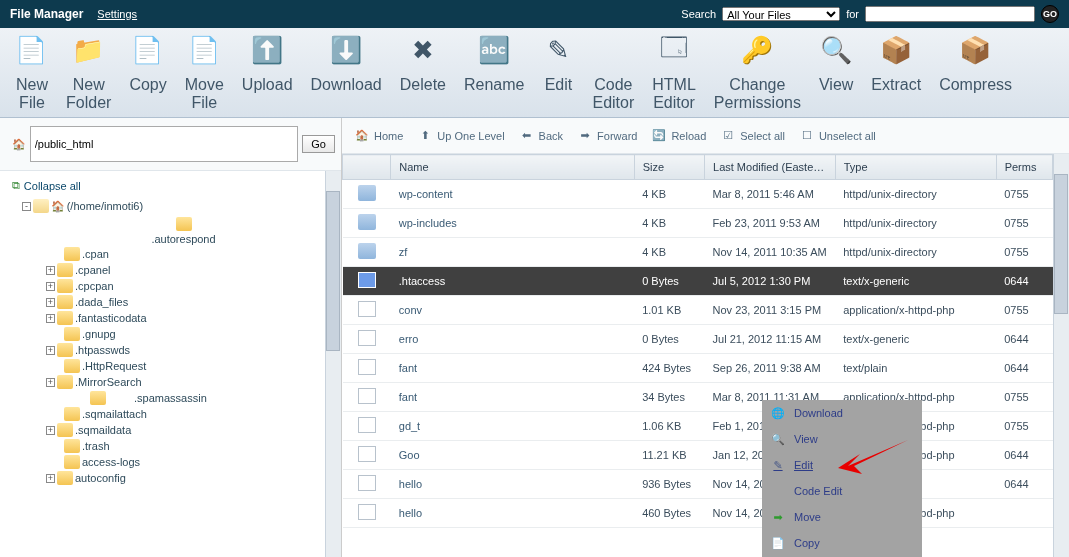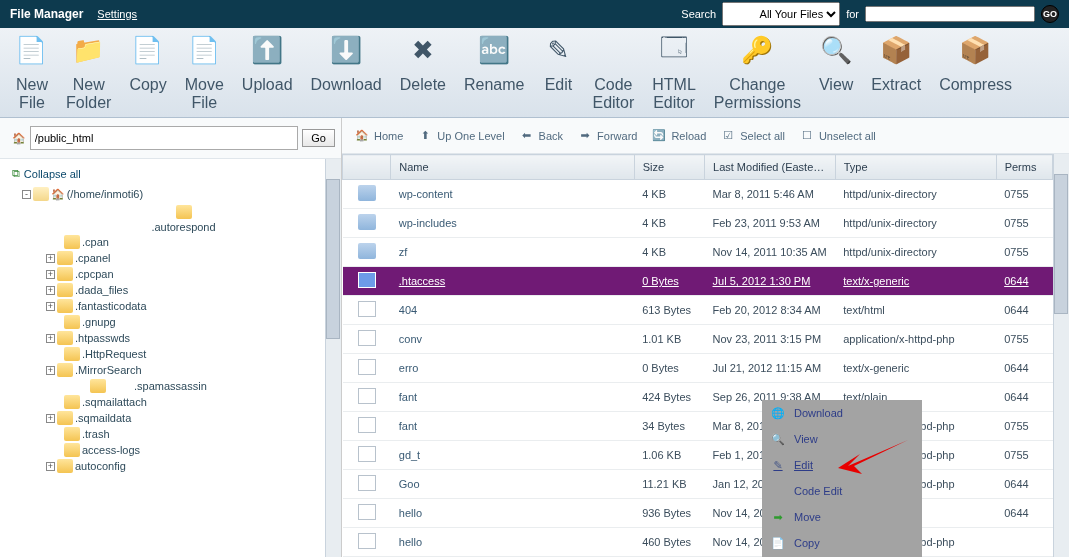--- a/index.html
+++ b/index.html
@@ -9,21 +9,21 @@
       background: #0d3a4e;
       height: 28px;
       display: flex;
       align-items: center;
       padding: 0 10px;
       color: #fff;
     }
     .header-bar .title { font-size: 12px; font-weight: bold; margin-right: 14px; }
     .header-bar .settings-link { text-decoration: underline; cursor: pointer; }
     .header-bar .search-area { margin-left: auto; display: flex; align-items: center; gap: 6px; }
-    .header-bar select { font-size: 11px; width: 118px; height: 24px; text-align: right; }
+    .header-bar select { font-size: 11px; width: 118px; height: 14px; }
     .header-bar input[type="text"] { width: 170px; height: 16px; }
     .go-btn { width: 18px; height: 18px; border-radius: 50%; background: #222; color: #fff; font-size: 9px; display:flex; align-items:center; justify-content:center; font-weight:bold; border:1px solid #000; cursor:pointer;}
     
     .toolbar {
       background: linear-gradient(#eef2f6, #d9e2eb);
       padding: 4px 8px 4px 8px;
       display: flex;
       gap: 2px;
       border-bottom: 1px solid #b0c0d0;
     }
@@ -41,21 +41,21 @@
     .main-area { display: flex; height: 480px; }
     
     .left-panel {
       width: 342px; border-right: 1px solid #ccc;
       display: flex; flex-direction: column;
     }
     .path-row {
       display: flex; gap: 4px; align-items: center; padding: 8px 6px 8px 12px;
       background: #f8fafb; border-bottom: 1px solid #e0e6eb;
     }
-    .path-input { flex: 1; height: 24px; border: 1px solid #aaa; padding: 0 4px; }
+    .path-input { flex: 1; height: 36px; border: 1px solid #aaa; padding: 0 4px; }
     .go-button { padding: 2px 8px; border: 1px solid #999; background: linear-gradient(#fff,#e8e8e8); cursor:pointer; }
     
     .tree-scroll { flex: 1; overflow: hidden; display: flex; }
     .tree-scrollbar { width: 16px; background: #e8edf1; position: relative; border-left:1px solid #c9d3dd;}
     .tree-scrollbar-thumb { background: #c8d2dd; width: 14px; height: 160px; margin-top: 20px; border:1px solid #a9b5c2; }
     
     .tree {
       flex: 1; padding: 6px 4px 6px 12px; color: #0b486b;
     }
     .tree-collapse { display: flex; align-items: center; gap: 4px; padding: 2px 0; }
@@ -82,21 +82,21 @@
     table { width: 100%; border-collapse: collapse; table-layout: fixed; }
     thead th {
       background: linear-gradient(#f2f5f7, #dfe6ec);
       padding: 6px 8px; text-align: left; border: 1px solid #c9d3dd;
       font-weight: normal; color: #2c3e4f; overflow:hidden; white-space:nowrap; text-overflow:ellipsis;
     }
     tbody td {
       padding: 5px 8px; border-bottom: 1px solid #eaedef;
       color: #3b4d5c; white-space: nowrap; overflow:hidden;
     }
-    tbody tr.sel td    { background: #701a75; color: #fff; text-decoration: underline; }
+    tbody tr.sel td    { background: #404040; color: #fff; }
     tbody tr.sel td a  { color: #fff; }
     td.name-cell a { color: #395a74; text-decoration: none; }
     .icon-cell { width: 48px; text-align:center;}
     .file-icon { width: 18px; height: 16px; display: inline-block; }
     .fi-folder { background: linear-gradient(#bcd3ec, #8fb5dc); border-radius:2px; }
     .fi-file   { background: #fff; border: 1px solid #b8c2cc; }
     .fi-sel    { background: #6d9be8; border: 1px solid #fff; }
     
     .context-menu {
       position: absolute; left: 420px; top: 282px; width: 160px;
@@ -382,28 +382,20 @@
               <tr class="sel">
                 <td class="icon-cell"><span class="file-icon fi-sel"></span></td>
   <td class="name-cell"><a>.htaccess</a></td>
   <td>0 Bytes</td>
   <td>Jul 5, 2012 1:30 PM</td>
   <td>text/x-generic</td>
   <td>0644</td>
               </tr>
               <tr>
                 <td class="icon-cell"><span class="file-icon fi-file"></span></td>
-  <td class="name-cell"><a>404</a></td>
-  <td>613 Bytes</td>
-  <td>Feb 20, 2012 8:34 AM</td>
-  <td>text/html</td>
-  <td>0644</td>
-              </tr>
-              <tr>
-                <td class="icon-cell"><span class="file-icon fi-file"></span></td>
   <td class="name-cell"><a>conv</a></td>
   <td>1.01 KB</td>
   <td>Nov 23, 2011 3:15 PM</td>
   <td>application/x-httpd-php</td>
   <td>0755</td>
               </tr>
               <tr>
                 <td class="icon-cell"><span class="file-icon fi-file"></span></td>
   <td class="name-cell"><a>erro</a></td>
   <td>0 Bytes</td>

